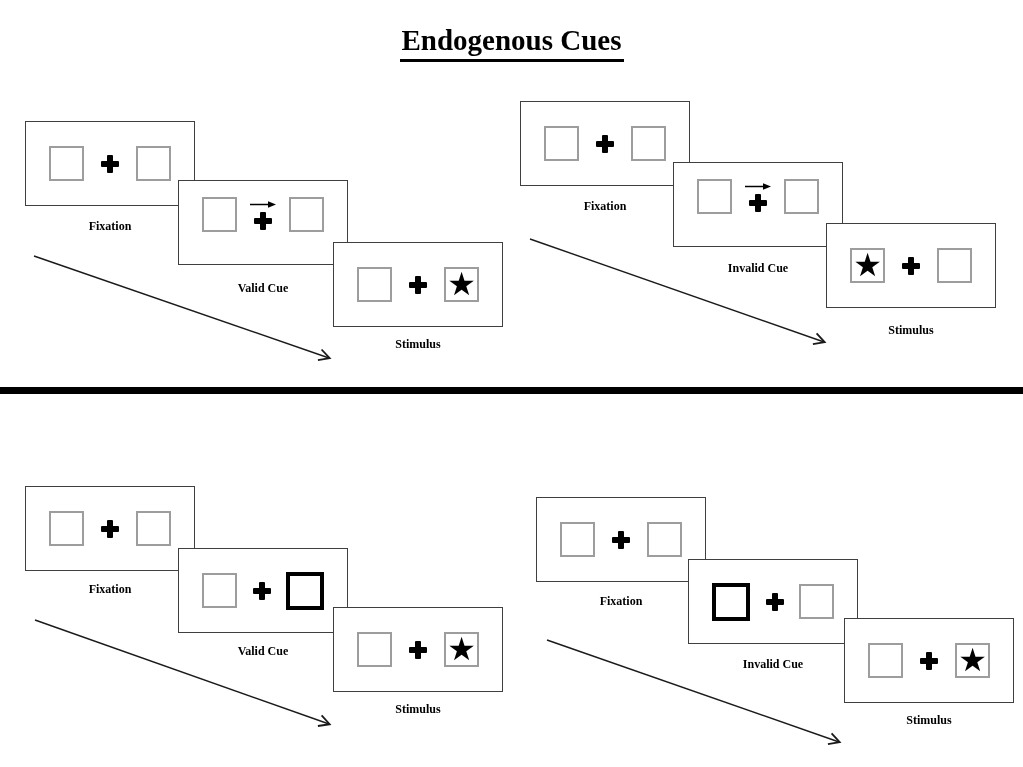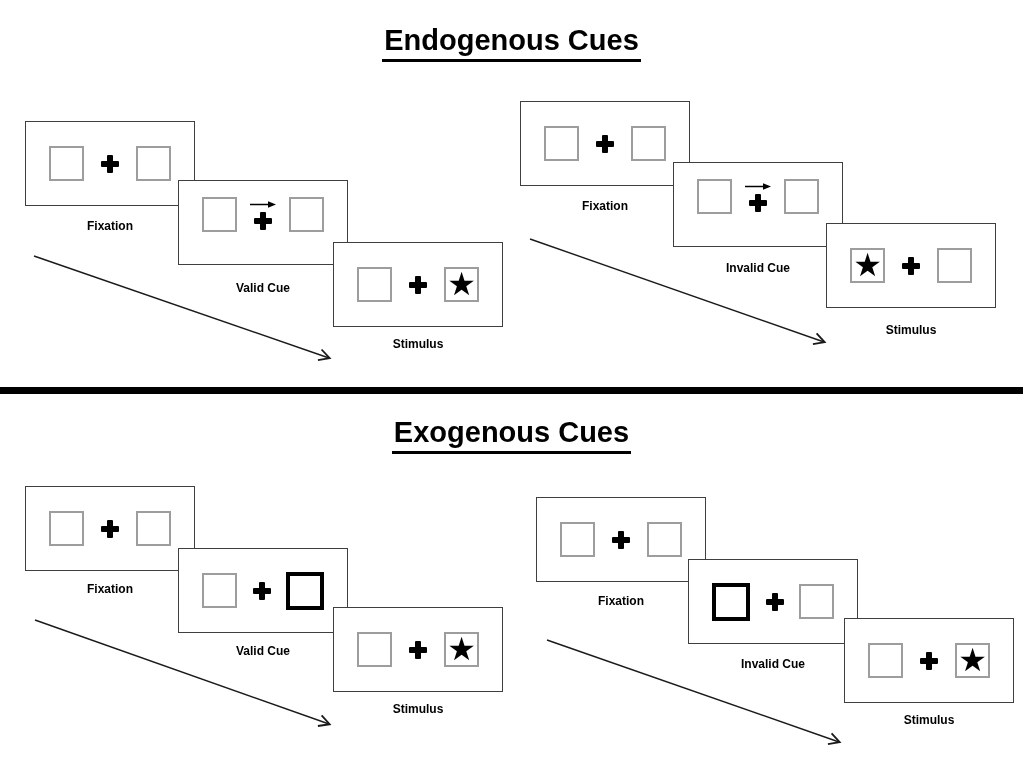--- a/index.html
+++ b/index.html
@@ -1,21 +1,21 @@
 <!DOCTYPE html>
 <html><head>
 <meta charset="utf-8">
 <style>
   html,body{margin:0;padding:0;background:#fff;}
   #stage{
     position:relative;width:1023px;height:767px;background:#ffffff;
     font-family:"Liberation Sans","DejaVu Sans",sans-serif;color:#000;
     overflow:hidden;
   }
-  .layer{position:absolute;inset:0;}
+  .layer{position:absolute;inset:0;font-family:Liberation Serif, serif;}
   .section-title{position:absolute;left:0;width:1023px;text-align:center;}
   .section-title span{
     display:inline-block;font-size:29px;font-weight:bold;
     border-bottom:3px solid #000;padding:0 2px 2px 2px;letter-spacing:0px;
   }
   .divider{position:absolute;left:0;top:387px;width:1023px;height:7px;background:#000;}
   .panel{
     position:absolute;width:170px;height:85px;background:#fff;
     border:1px solid #3f3f3f;box-sizing:border-box;
     display:flex;align-items:center;justify-content:space-between;
@@ -131,21 +131,20 @@
 
       <svg class="seq-arrow" style="left:526px;top:235px" width="310" height="116">
         <line x1="4" y1="4" x2="298" y2="107" stroke="#1a1a1a" stroke-width="1.4" marker-end="url(#ah)"></line>
       </svg>
     </div>
   </div>
 
   <div class="divider"></div>
 
   <div class="layer">
-    <div class="section-title" style="top:416px"><span>Exogenous Cues</span></div>
 
     <div class="layer">
       <div class="panel" style="left:25px;top:486px">
         <span class="sq"></span>
         <span class="cross-wrap">
             <span class="plus"></span>
           </span>
         <span class="sq"></span>
       </div>
       <div class="panel-label" style="left:25px;top:580px">Fixation</div>

